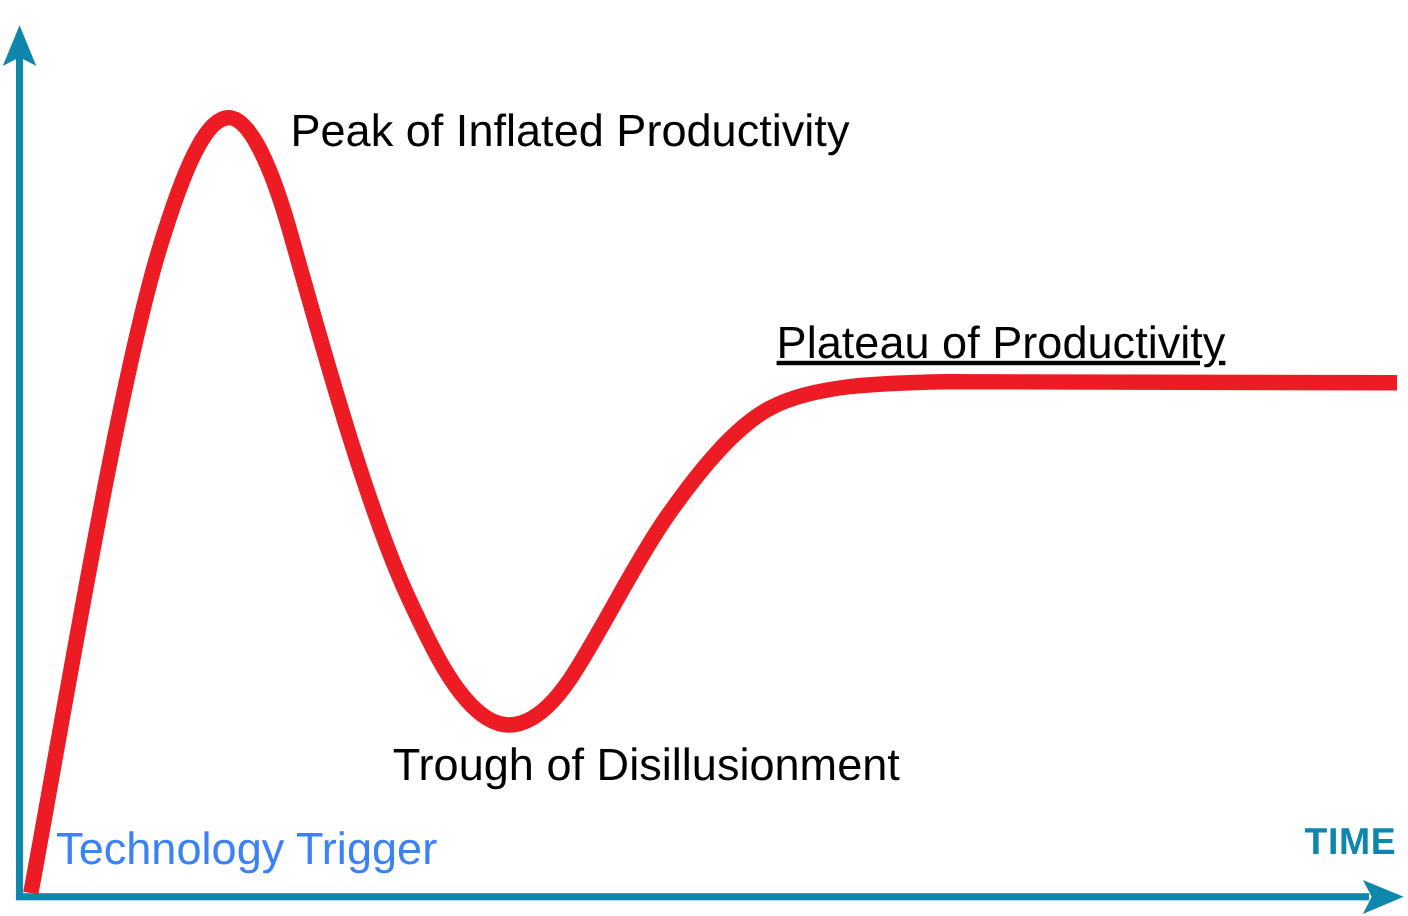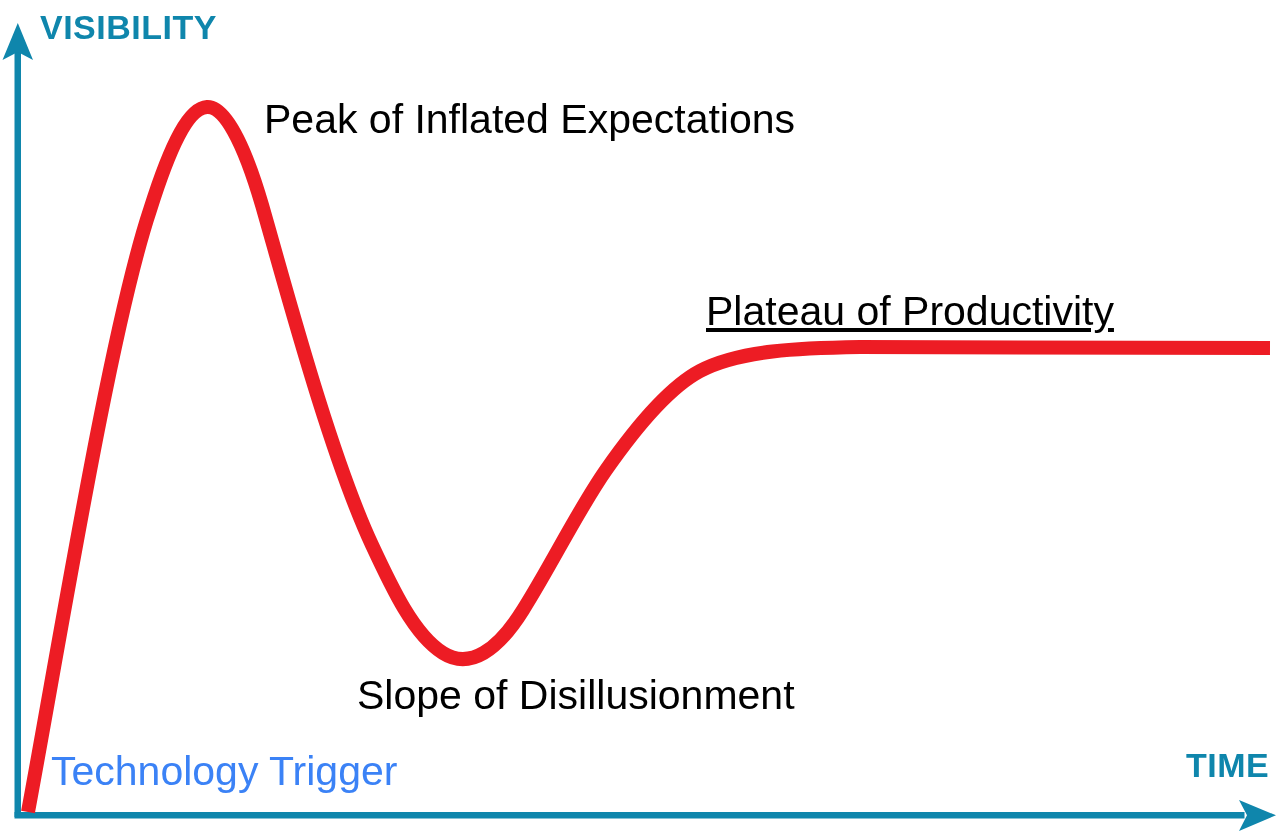--- a/index.html
+++ b/index.html
@@ -82,26 +82,25 @@
 
     <polygon points="17.8,23 33,60 17.8,52 2.5,60" fill="#0f86ac"></polygon>
 
     <rect x="14.5" y="812" width="1230" height="6.5" fill="#0f86ac"></rect>
 
     <polygon points="1276,815.3 1239,831 1247,815.3 1239,800" fill="#0f86ac"></polygon>
 
     <path id="hype-curve" fill="none" stroke="#ed1c24" stroke-width="14" stroke-linecap="butt" stroke-linejoin="round" d="M 28 812 C 60 640 110 330 150 210 C 172 140 190 108 207 107 C 224 106 243 140 262 205 C 285 285 330 455 372 545 C 392 588 414 635 443 653 C 470 670 498 650 523 610 C 552 564 578 510 606 470 C 636 427 668 388 700 371 C 740 350 800 348 860 347 C 960 346 1100 347 1270 348"></path>
   </svg>
 
-  <div class="axis-title" id="axis-title-visibility" style="color: rgb(15, 134, 172);">VISIBILITY</div>
 
   <div class="axis-title" id="axis-title-time" style="color: rgb(15, 134, 172); margin-left: 27px;">TIME</div>
 
-  <div class="phase-label" id="phase-label-peak" style="color: rgb(0, 0, 0);">Peak of Inflated Expectations</div>
+  <div class="phase-label" id="phase-label-peak" style="color: rgb(0, 0, 0);">Peak of Inflated Productivity</div>
 
   <div class="phase-label" id="phase-label-plateau" style="color: rgb(0, 0, 0);">Plateau of Productivity</div>
 
 
-  <div class="phase-label" id="phase-label-trough" style="color: rgb(0, 0, 0);">Slope of Disillusionment</div>
+  <div class="phase-label" id="phase-label-trough" style="color: rgb(0, 0, 0);">Trough of Disillusionment</div>
 
   <div class="phase-label" id="phase-label-trigger" style="color: #3b82f6;">Technology Trigger</div>
 
 </div>
 
 </body></html>

